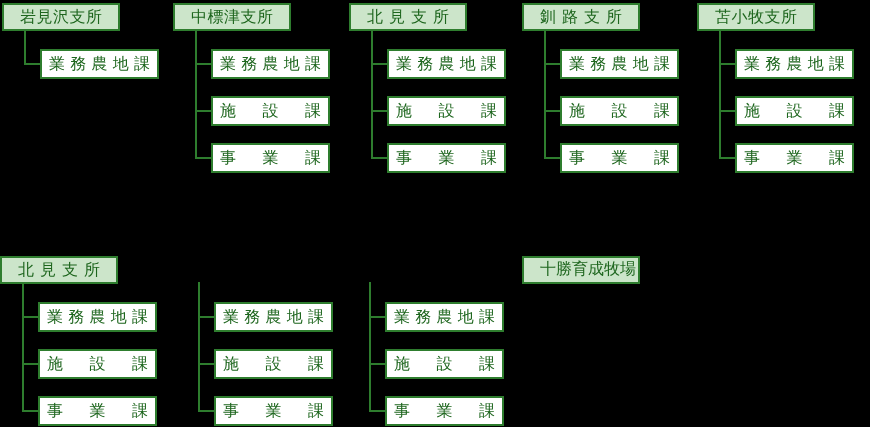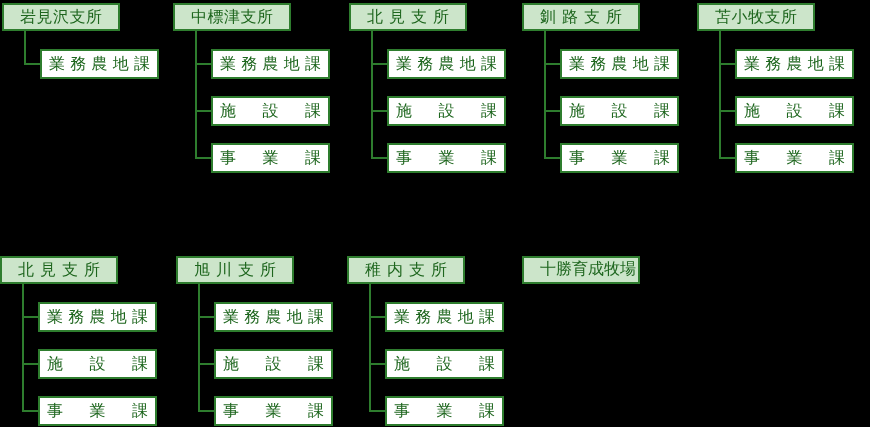--- a/index.html
+++ b/index.html
@@ -137,32 +137,30 @@
     <div class="cbox c0">業務農地課</div>
     <div class="cbox c1">施設課</div>
     <div class="cbox c2">事業課</div>
   </div>
 
   <div class="branch b6 kids3">
     <div class="vline"></div>
     <div class="tick t0"></div>
     <div class="tick t1"></div>
     <div class="tick t2"></div>
-    <div class="pbox">旭川支所</div>
     <div class="cbox c0">業務農地課</div>
     <div class="cbox c1">施設課</div>
     <div class="cbox c2">事業課</div>
   </div>
 
   <div class="branch b7 kids3">
     <div class="vline"></div>
     <div class="tick t0"></div>
     <div class="tick t1"></div>
     <div class="tick t2"></div>
-    <div class="pbox">稚内支所</div>
     <div class="cbox c0">業務農地課</div>
     <div class="cbox c1">施設課</div>
     <div class="cbox c2">事業課</div>
   </div>
 
   <div class="branch b8 kids0">
     <div class="pbox">十勝育成牧場</div>
   </div>
 
 </div>

